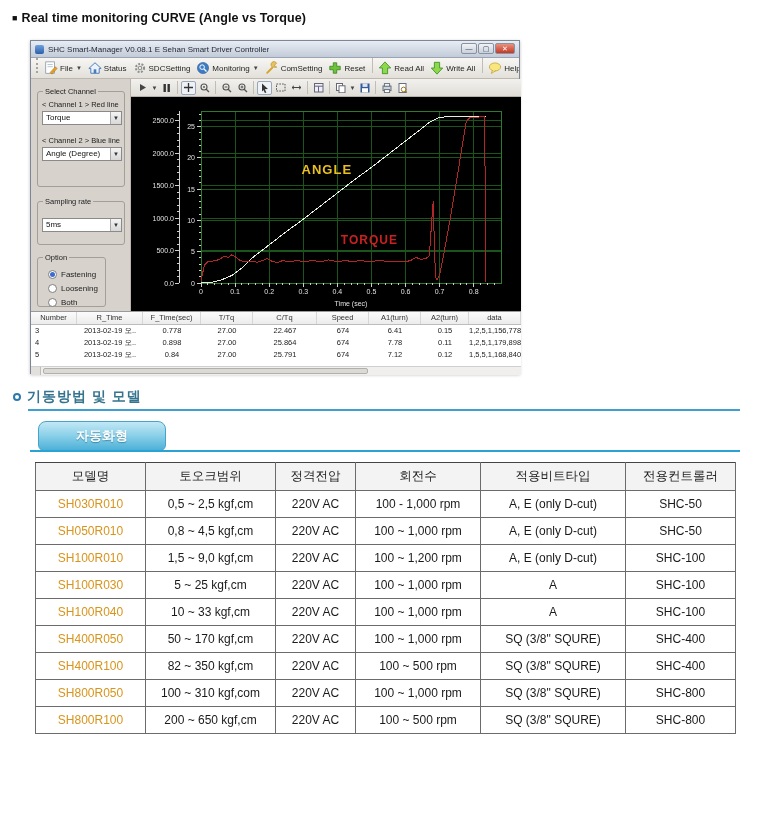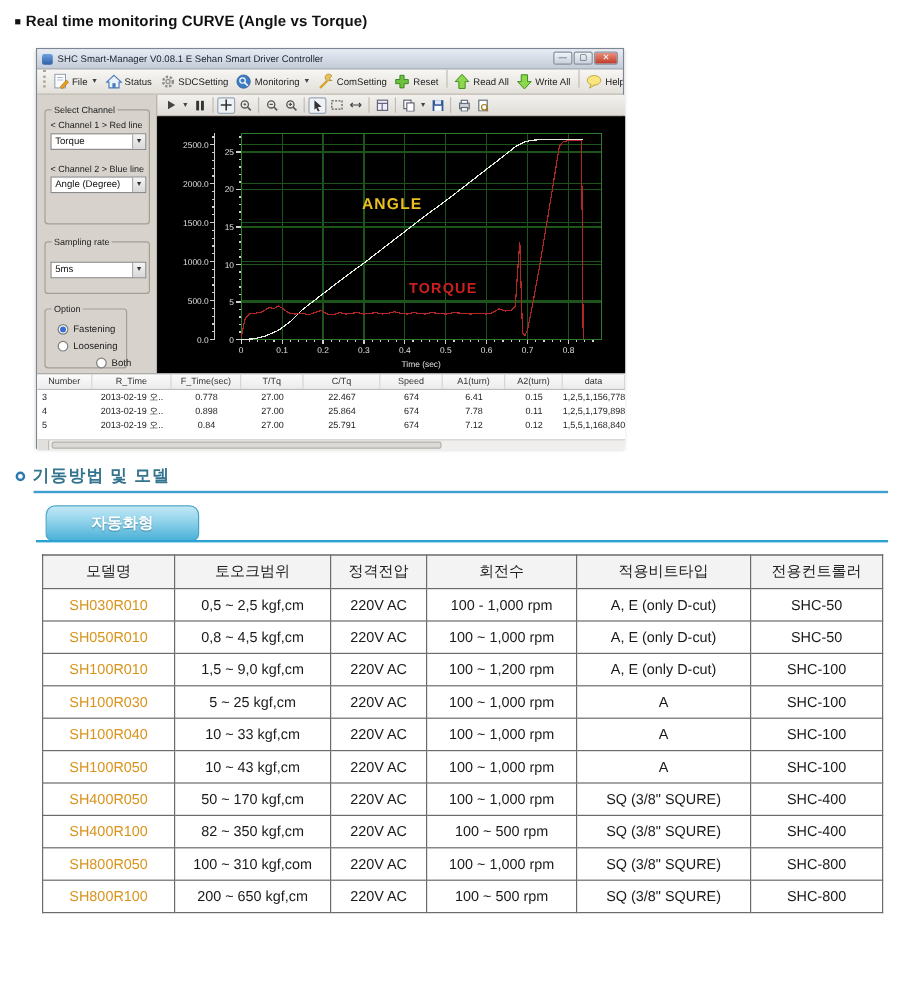--- a/index.html
+++ b/index.html
@@ -301,21 +301,21 @@
     <div class="grp" style="left:6px;top:178px;width:69px;height:50px">
       <span class="grp-label">Option</span>
     <span class="radio" style="left: 10px; top: 12px;">
           <span class="rb sel"></span>
           <span>Fastening</span>
         </span>
         <span class="radio" style="left: 10px; top: 26px;">
           <span class="rb"></span>
           <span>Loosening</span>
         </span>
-        <span class="radio" style="left: 10px; top: 40px; margin-left: 32px;">
+        <span class="radio" style="left: 10px; top: 40px;">
           <span class="rb"></span>
           <span>Both</span>
         </span>
       </div>
   </div>
 
   <div class="chart-wrap"><svg width="390" height="214" viewBox="0 0 390 214" xmlns="http://www.w3.org/2000/svg" shape-rendering="crispEdges">
         <rect x="0" y="0" width="390" height="214" fill="#000"></rect>
         <line x1="104.0909090909091" y1="14" x2="104.0909090909091" y2="186" stroke="#1c551c" stroke-width="1"></line>
         <line x1="138.1818181818182" y1="14" x2="138.1818181818182" y2="186" stroke="#1c551c" stroke-width="1"></line>
@@ -579,28 +579,20 @@
       </tr>
       <tr>
         <td class="model">SH100R040</td>
         <td>10 ~ 33 kgf,cm</td>
         <td>220V AC</td>
         <td>100 ~ 1,000 rpm</td>
         <td>A</td>
         <td>SHC-100</td>
       </tr>
       <tr>
-        <td class="model">SH100R050</td>
-        <td>10 ~ 43 kgf,cm</td>
-        <td>220V AC</td>
-        <td>100 ~ 1,000 rpm</td>
-        <td>A</td>
-        <td>SHC-100</td>
-      </tr>
-      <tr>
         <td class="model">SH400R050</td>
         <td>50 ~ 170 kgf,cm</td>
         <td>220V AC</td>
         <td>100 ~ 1,000 rpm</td>
         <td>SQ (3/8" SQURE)</td>
         <td>SHC-400</td>
       </tr>
       <tr>
         <td class="model">SH400R100</td>
         <td>82 ~ 350 kgf,cm</td>

